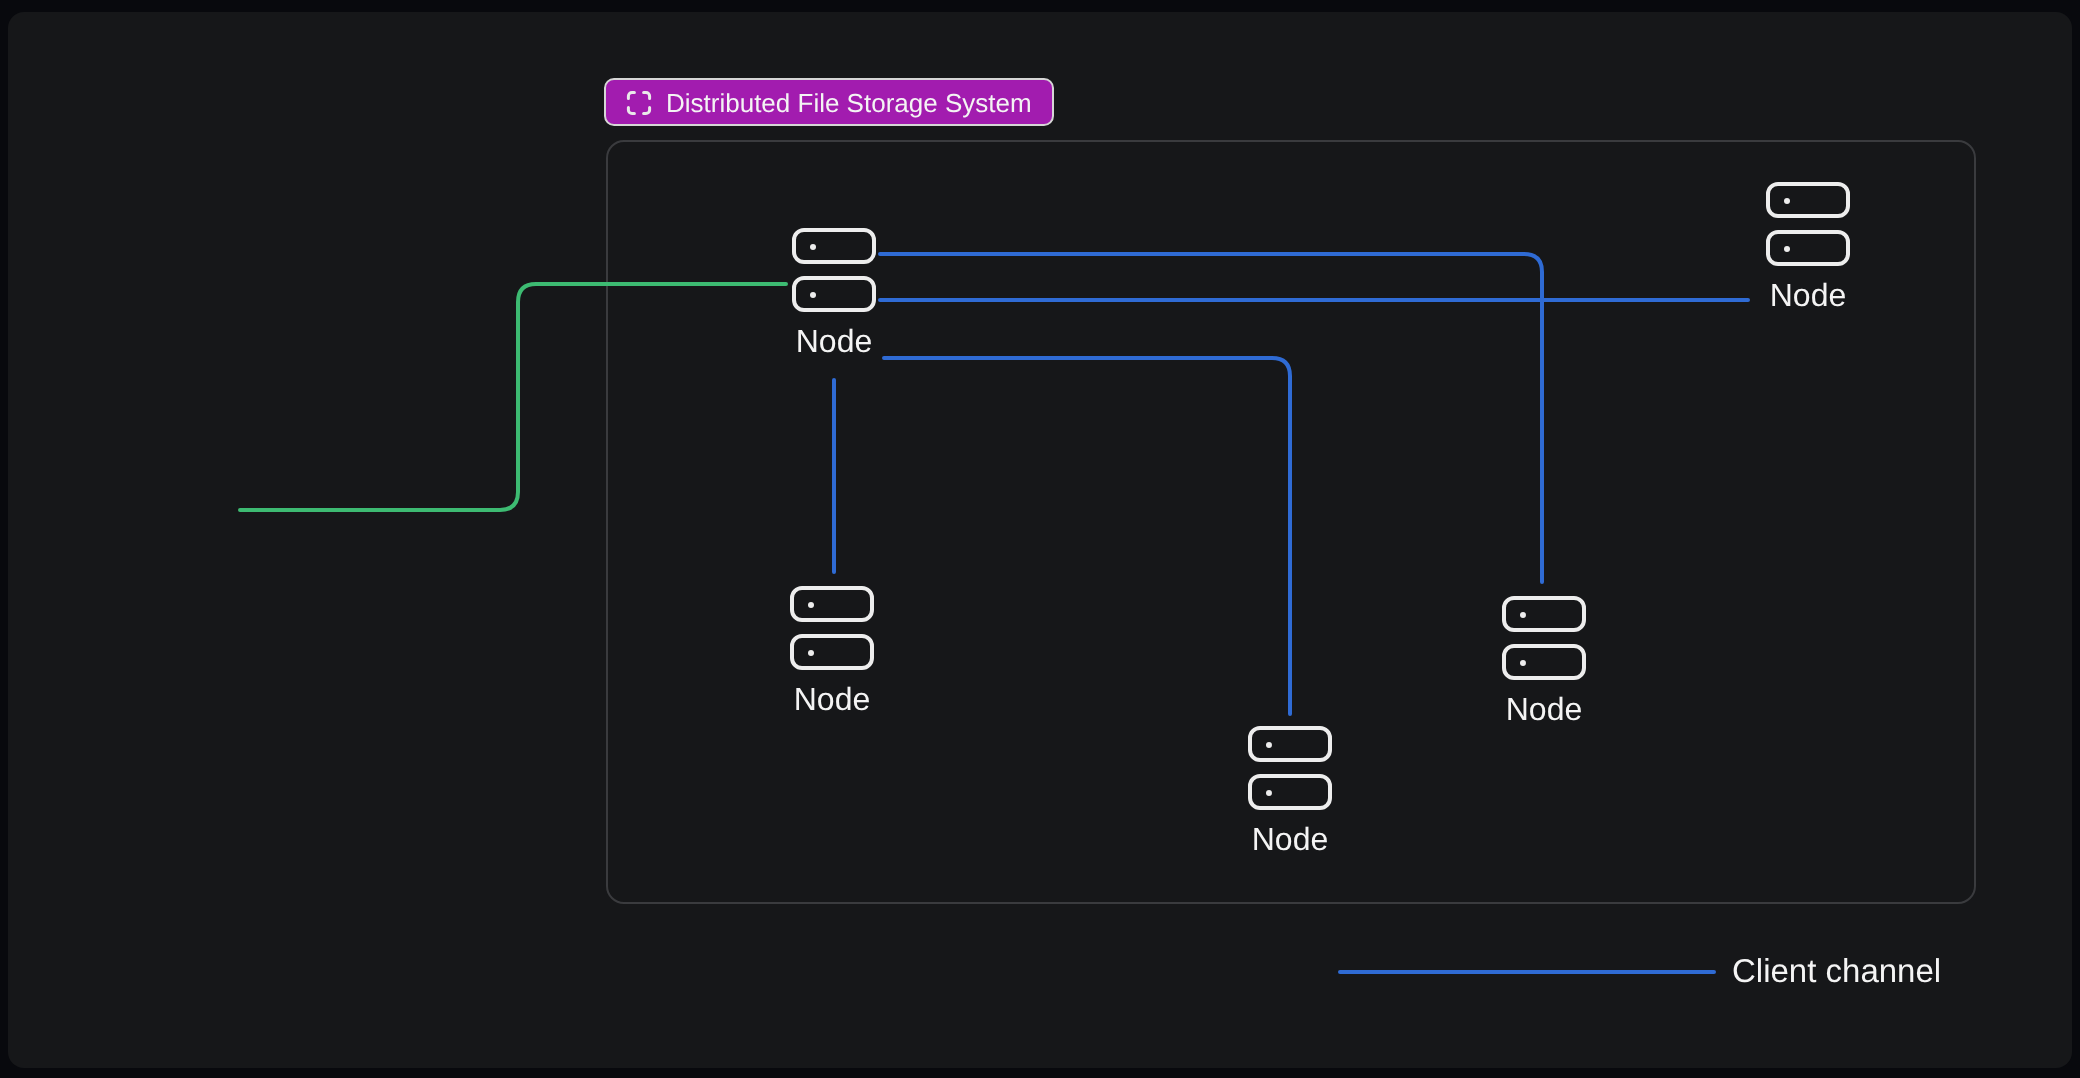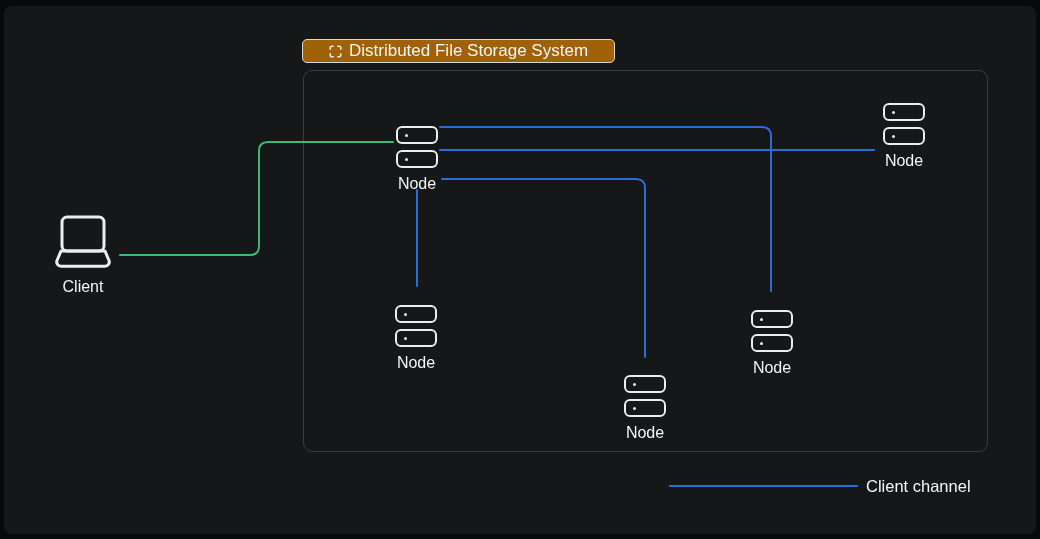--- a/index.html
+++ b/index.html
@@ -16,33 +16,33 @@
   }
   .stage { position:absolute; inset:0; }
 
   
   .sys-frame {
     position:absolute; left:303px; top:70px; width:685px; height:382px;
     border:1px solid #3a3b3e; border-radius:9px;
   }
   .title-badge {
     position:absolute; left:302px; top:39px; height:24px;
-    display:flex; align-items:center; gap:7px; padding:0 26px;
+    display:flex; align-items:center; gap:7px; padding:0 10px;
     border:1px solid #d6d6d6; border-radius:5px;
-    color:#f4f4f4; font-size:17px; z-index:4; background:#a16207;
+    color:#f4f4f4; font-size:13px; z-index:4; background:#a21caf;
   }
 
   
   svg.edges { position:absolute; left:0; top:0; width:1040px; height:539px; z-index:2; }
   svg.edges path { fill:none; stroke-width:2; stroke-linecap:round; }
 
   
   .node {
     position:absolute; width:60px; display:flex; flex-direction:column;
-    align-items:center; z-index:3;margin-top:12px;
+    align-items:center; z-index:3;
   }
   .server-icon { width:42px; }
   .srv-rect {
     position:relative; width:42px; height:18px;
     border:2px solid #ededed; border-radius:6px; background:#161719;
   }
   .srv-rect + .srv-rect { margin-top:6px; }
   .srv-rect::after {
     content:""; position:absolute; left:7px; top:50%; margin-top:-1.5px;
     width:3px; height:3px; border-radius:50%; background:#ededed;
@@ -93,29 +93,20 @@
 
   <svg class="edges">
     <path d="M120 255 H250 Q259 255 259 246 V151 Q259 142 268 142 H393" stroke="#3dbb72"></path>
     <path d="M440 127 H762 Q771 127 771 136 V291" stroke="#2f6bd4"></path>
     <path d="M440 150 H874" stroke="#2f6bd4"></path>
     <path d="M442 179 H636 Q645 179 645 188 V357" stroke="#2f6bd4"></path>
     <path d="M417 190 V286" stroke="#2f6bd4"></path>
     <path d="M670 486 H857" stroke="#2f6bd4"></path>
   </svg>
 
-  <div class="client">
-    <svg width="66" height="58" viewBox="0 0 66 58">
-      <g fill="none" stroke="#ededed" stroke-width="3" stroke-linecap="round" stroke-linejoin="round">
-        <rect x="12" y="3" width="42" height="34" rx="5"></rect>
-        <path d="M11 37 L7 46.5 a4.3 4.3 0 0 0 4 5.8 h44 a4.3 4.3 0 0 0 4-5.8 L55 37 Z"></path>
-      </g>
-    </svg>
-    <div class="client-label">Client</div>
-  </div>
 
   <div class="node" id="node-1">
     <div class="server-icon">
       <div class="srv-rect"></div>
         <div class="srv-rect"></div>
     </div>
     <div class="node-label">Node</div>
   </div>
 
   <div class="node" id="node-2">

